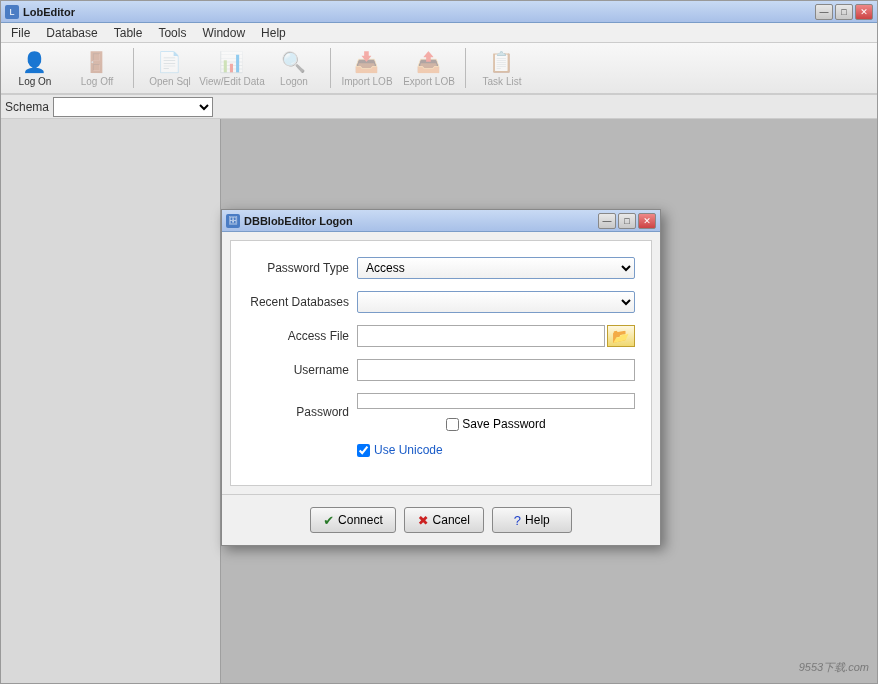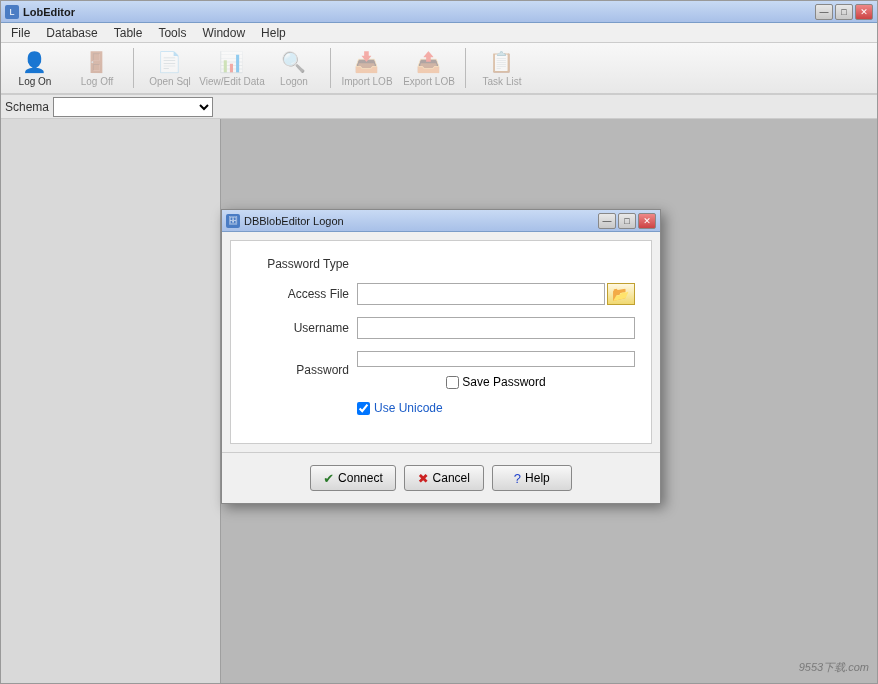--- a/index.html
+++ b/index.html
@@ -212,21 +212,21 @@
       background: #4a7cc4;
       border-radius: 2px;
       display: flex;
       align-items: center;
       justify-content: center;
       color: white;
       font-size: 8px;
     }
     .dialog-title-text {
       font-size: 11px;
-      font-weight: normal;
+      font-weight: bold;
       color: #1a1a1a;
     }
     .dialog-title-controls {
       display: flex;
       gap: 2px;
     }
     .dialog-body {
       padding: 16px;
       background: white;
       margin: 8px;
@@ -415,22 +415,37 @@
             <div class="title-btn">—</div>
             <div class="title-btn">□</div>
             <div class="title-btn close">✕</div>
           </div>
         </div>
 
         <div class="dialog-body">
 
           <div class="form-row">
             <span class="form-label">Password Type</span>
-          </div>
-
+            <div class="form-control">
+              <select class="form-select">
+                <option>Access</option>
+                <option>MySQL</option>
+                <option>Oracle</option>
+                <option>SQL Server</option>
+                <option>PostgreSQL</option>
+              </select>
+            </div>
+          </div>
+
+          <div class="form-row">
+            <span class="form-label">Recent Databases</span>
+            <div class="form-control">
+              <select class="form-select"></select>
+            </div>
+          </div>
 
           <div class="form-row">
             <span class="form-label">Access File</span>
             <div class="form-control">
               <div class="form-input-with-btn">
                 <input type="text" class="form-input" style="flex: 1 1 0%;">
                 <button class="browse-btn">📂</button>
               </div>
             </div>
           </div>

